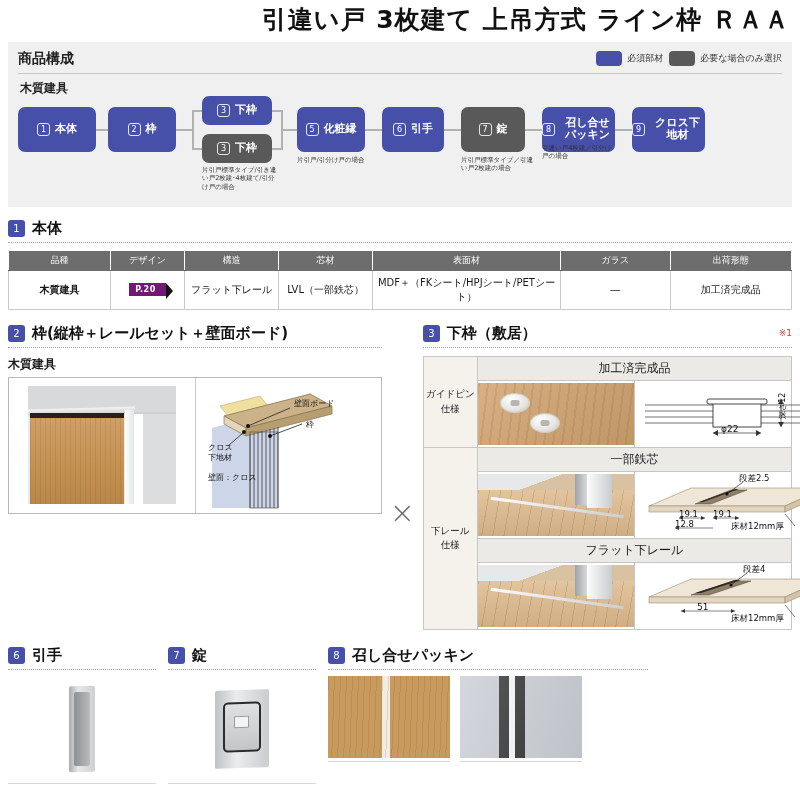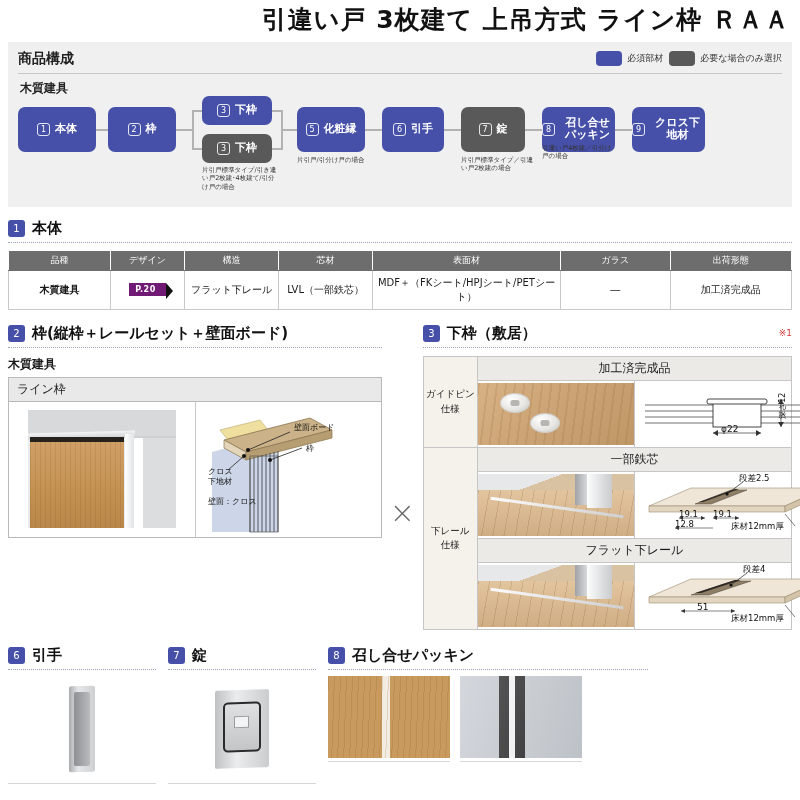--- a/index.html
+++ b/index.html
@@ -489,21 +489,20 @@
   <div class="col-left">
     <div class="sec-head">
       <span class="sec-num">2</span>
       <span class="sec-title">枠(縦枠＋レールセット＋壁面ボード)</span>
     </div>
     <div class="dotrule"></div>
 
     <div class="sub-label">木質建具</div>
 
     <div class="framebox">
-      <div class="framebox-title">ライン枠</div>
       <div class="framebox-body">
 
         <div class="fb-cell">
           <div class="photo-door">
             <div class="rail"></div>
             <div class="gap"></div>
             <div class="wood"></div>
             <div class="jamb"></div>
           </div>
         </div>

